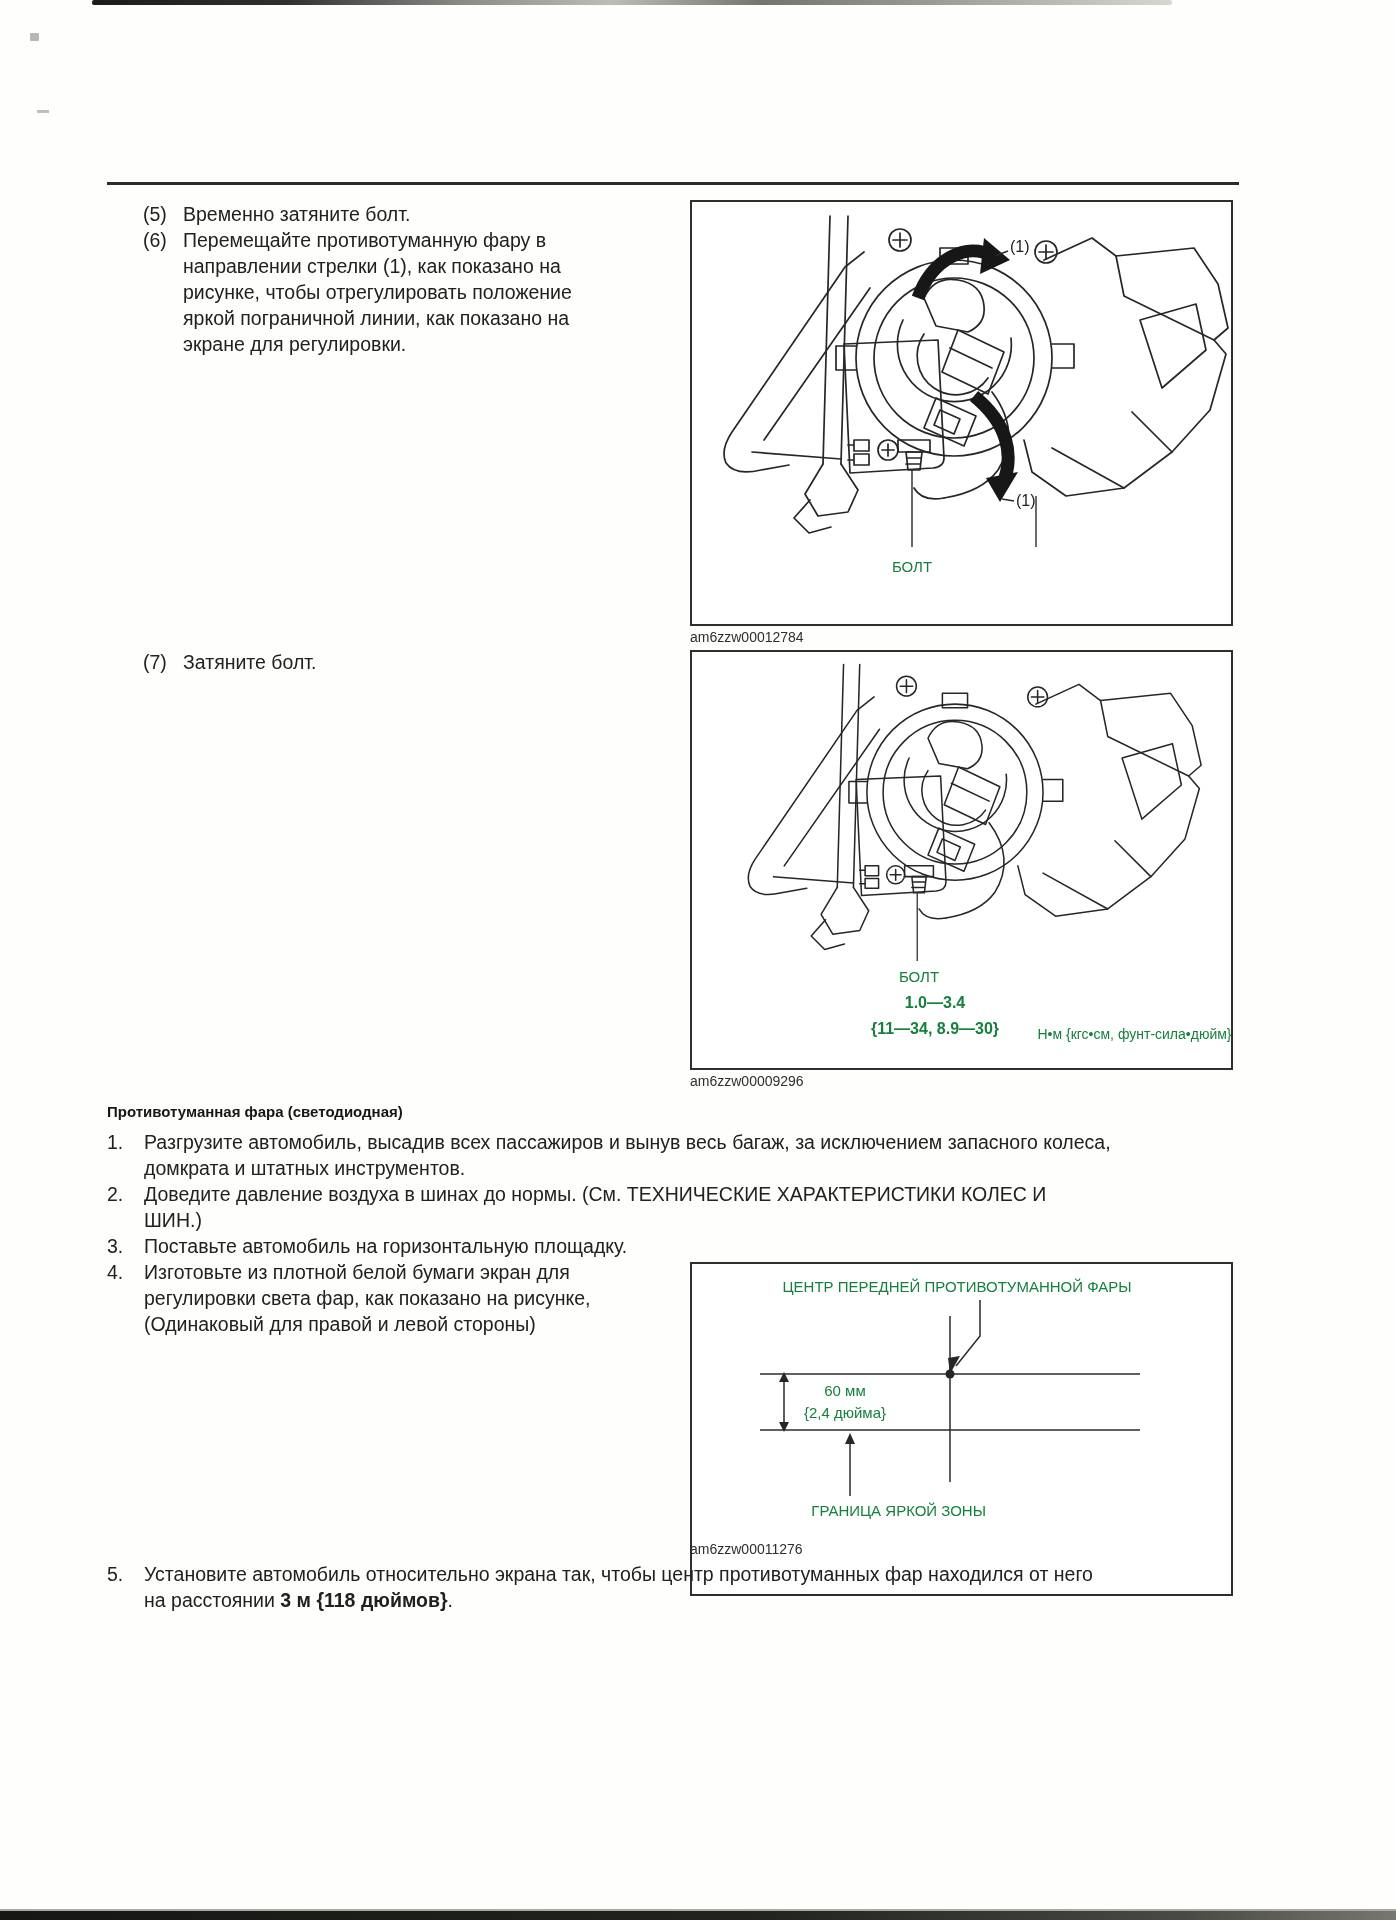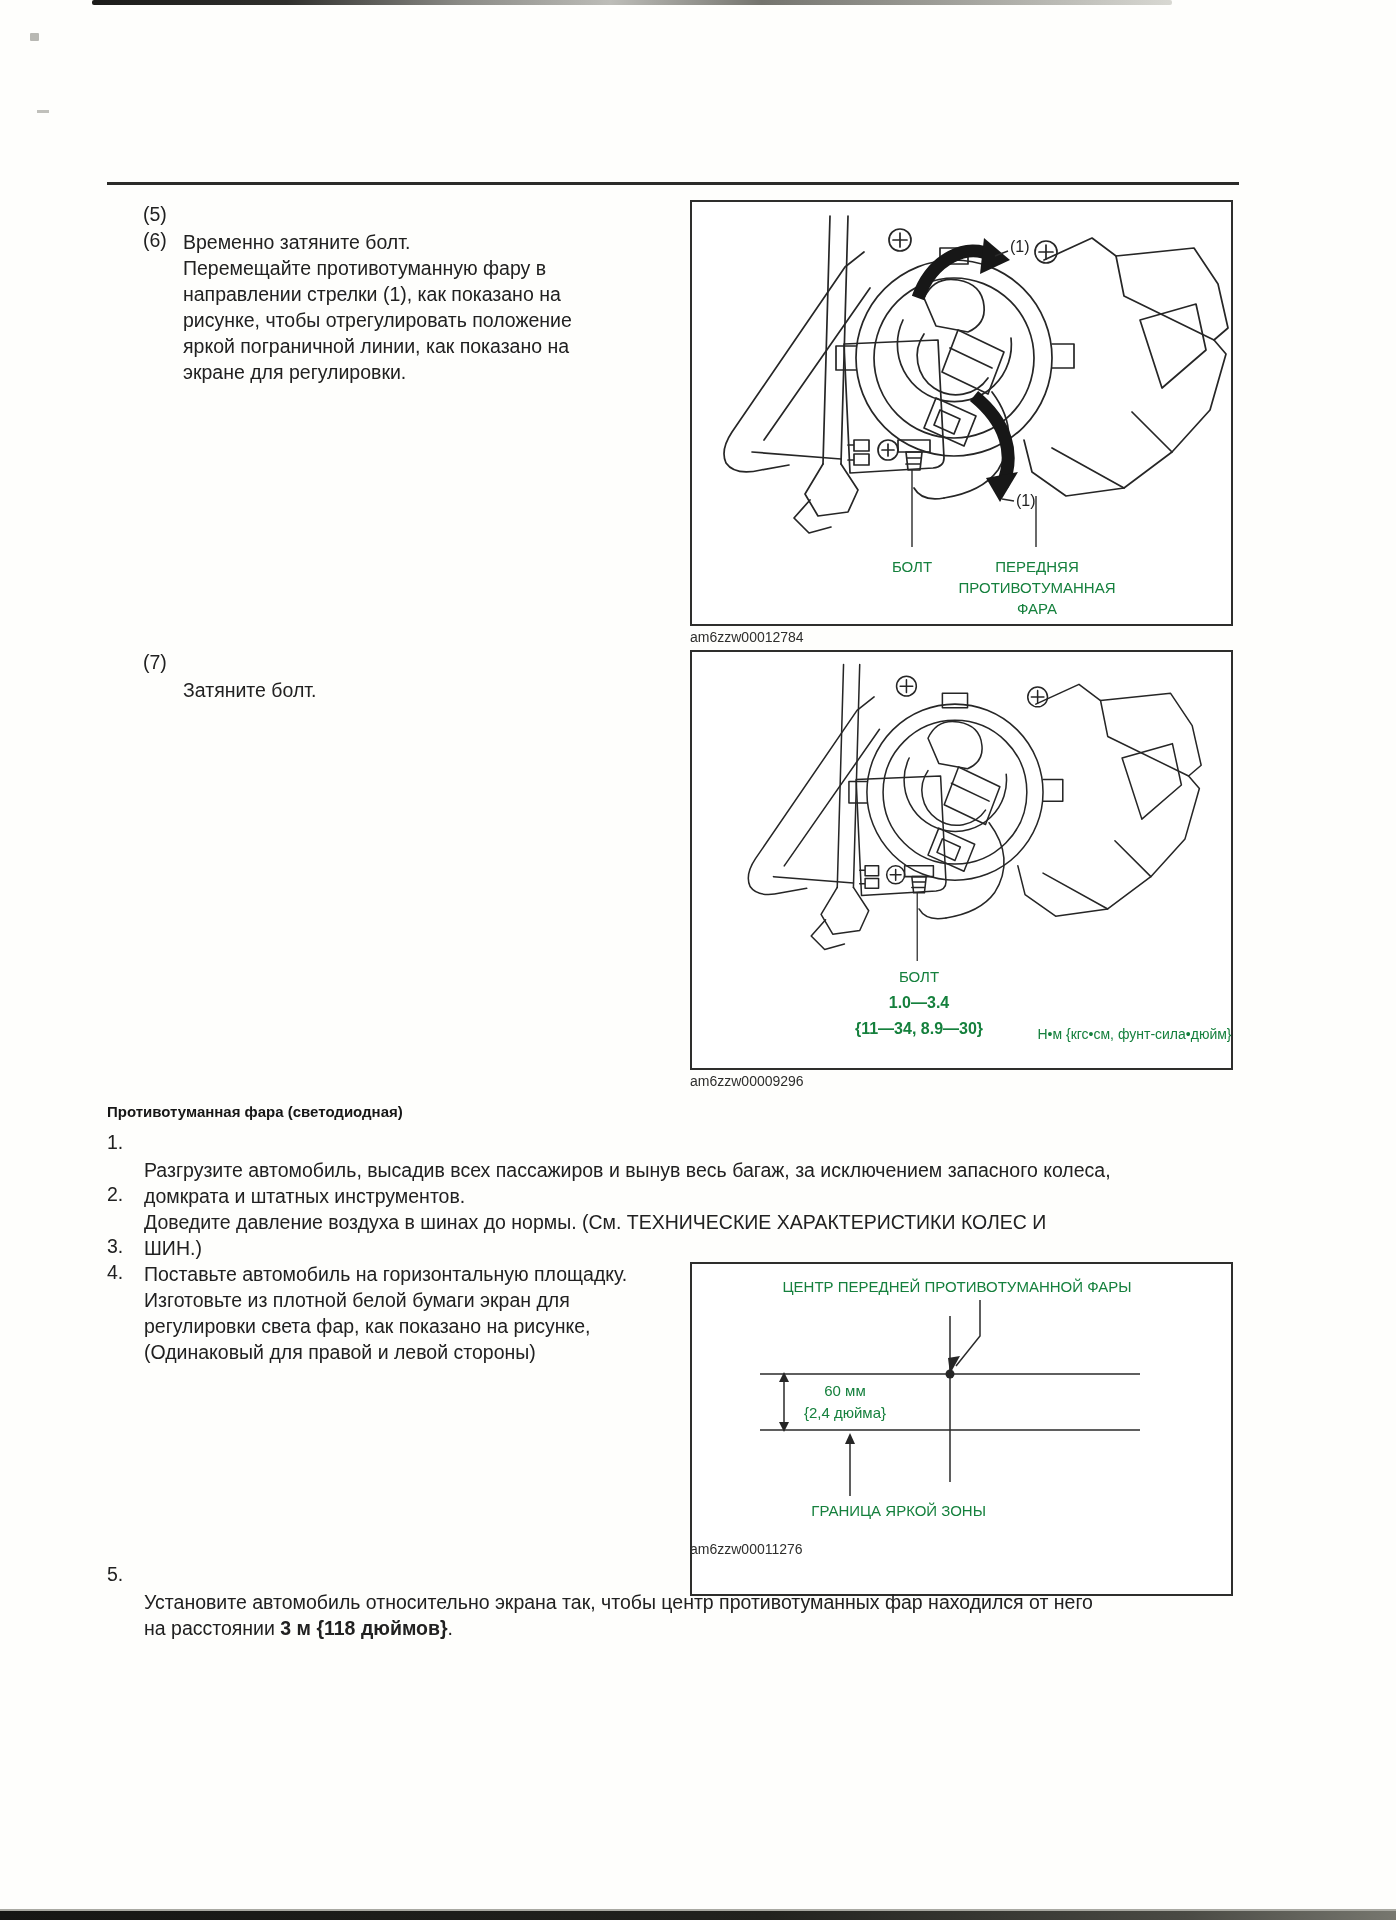--- a/index.html
+++ b/index.html
@@ -19,30 +19,30 @@
   .speck-b { position:absolute; left:37px; top:110px; width:12px; height:3px; background:#b0b0aa; opacity:.8; }
   .rule-top { position:absolute; left:107px; top:182px; width:1132px; height:3px; background:#2b2b29; }
 
   
   .step, .substep { position:absolute; display:flex; align-items:flex-start;
     font-size:19.5px; line-height:26px; color:#212121; }
   .substep { left:143px; }
   .substep .n { width:40px; flex:none; }
   .step { left:107px; }
   .step .n { width:37px; flex:none; }
-  .t { white-space:pre-wrap;margin-top:28px; }
+  .t { white-space:pre-wrap; }
   .heading { position:absolute; left:107px; top:1103px; font-size:15px; font-weight:bold; color:#161616; }
 
   
   .figure { position:absolute; left:690px; width:543px; border:2px solid #2e2e2c; background:#fff; box-sizing:border-box; }
   .fig-caption { position:absolute; left:690px; width:543px; 
     font-size:14px; color:#2e2e2c; }
   .fig-label { position:absolute; font-size:15px; color:#15803d; white-space:pre-wrap; text-align:center; line-height:21px; }
   .fig-label.small { font-size:14px; text-align:center; }
-  .fig-label.bold { font-weight:bold; font-size:16px; }
+  .fig-label.bold { font-weight:bold; font-size:16px;margin-left:16px; }
   .arrow-ref { position:absolute; font-size:16px; color:#222; }
   svg { display:block; }
 </style>
 </head>
 <body>
 
 <svg width="0" height="0" style="position:absolute">
   <defs>
     <g id="foglamp" fill="none" stroke="#262626" stroke-width="1.7" stroke-linejoin="round" stroke-linecap="round">
 
@@ -135,23 +135,20 @@
       <g stroke="#2a2a2a" stroke-width="1.4">
         <line x1="303" y1="54" x2="316" y2="49"></line>
         <line x1="310" y1="297" x2="322" y2="299"></line>
         <line x1="220" y1="268" x2="220" y2="352"></line>
         <line x1="344" y1="294" x2="344" y2="352"></line>
       </g>
     </svg>
     <div class="arrow-ref" style="left:318px;top:36px">(1)</div>
     <div class="arrow-ref" style="left:324px;top:290px">(1)</div>
     <div class="fig-label" style="left:180px;top:354px;width:80px">БОЛТ</div>
-    <div class="fig-label" style="left:255px;top:354px;width:180px">ПЕРЕДНЯЯ
-ПРОТИВОТУМАННАЯ
-ФАРА</div>
   </div>
   <div class="fig-caption" style="top:629px">am6zzw00012784</div>
 
   <div class="figure" style="top:650px;height:420px">
     <svg width="543" height="310" viewBox="0 0 543 345" preserveAspectRatio="xMidYMin meet">
       <use href="#foglamp"></use>
       <line x1="220" y1="268" x2="220" y2="344" stroke="#2a2a2a" stroke-width="1.4"></line>
     </svg>
     <div class="fig-label" style="left:187px;top:314px;width:80px">БОЛТ</div>
     <div class="fig-label bold" style="left:157px;top:340px;width:140px">1.0—3.4</div>

